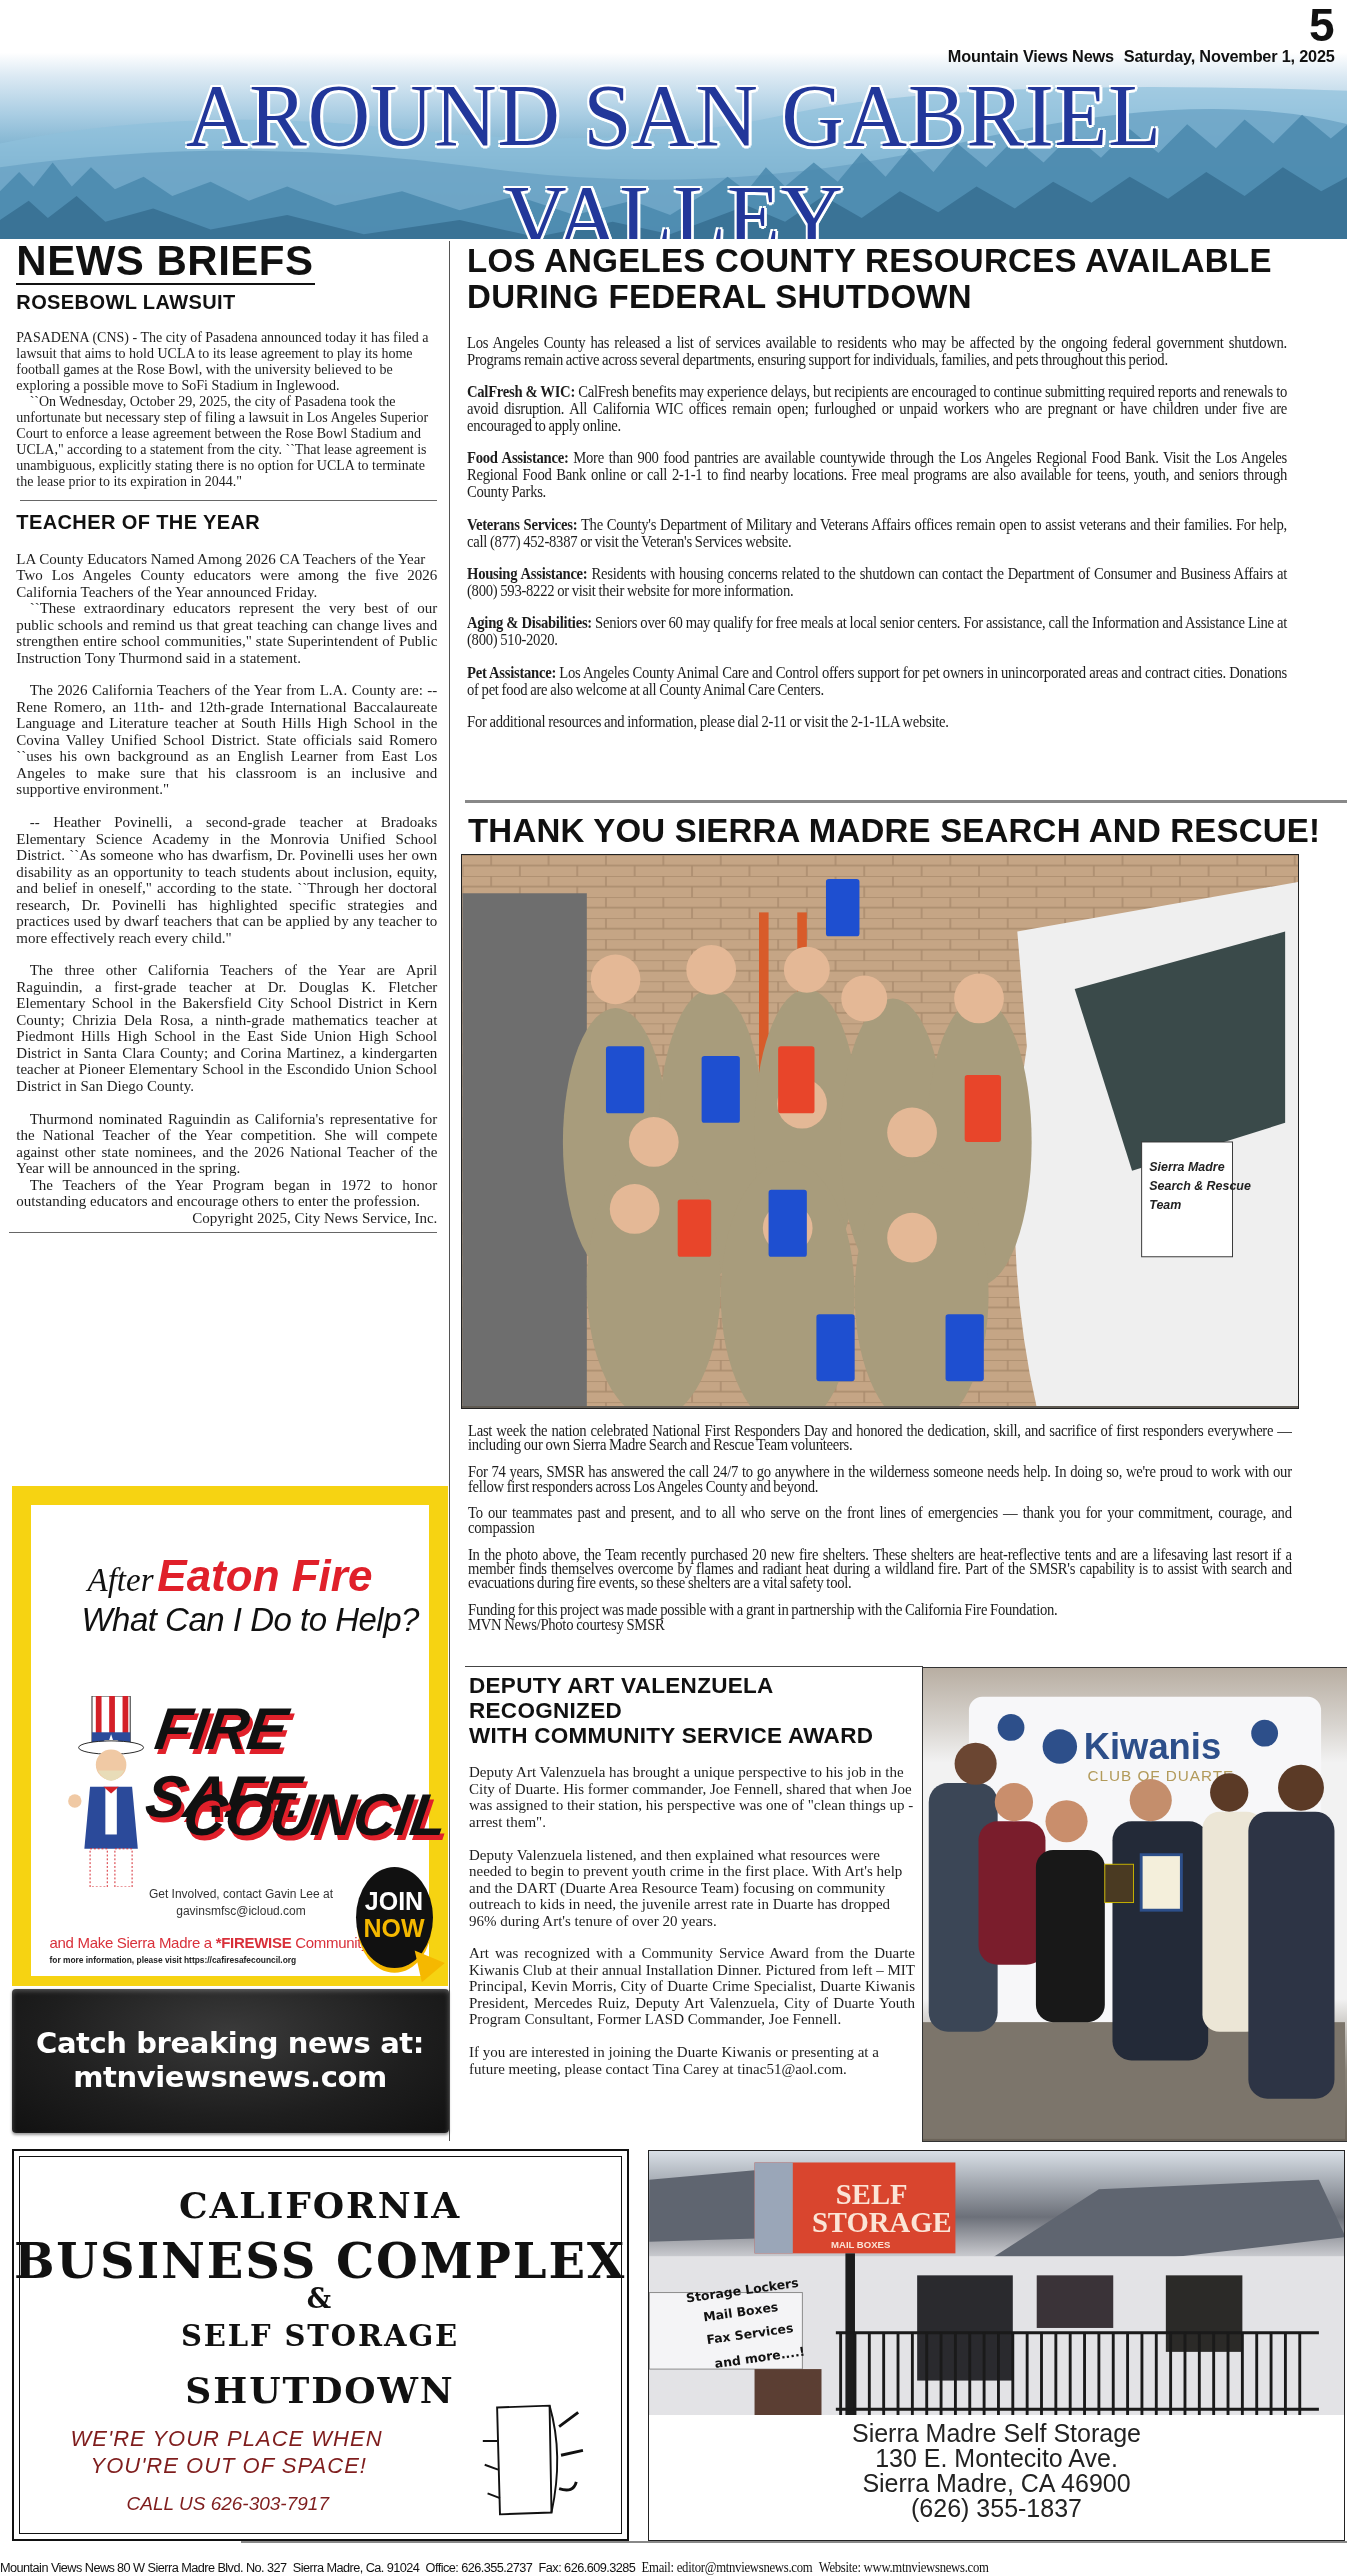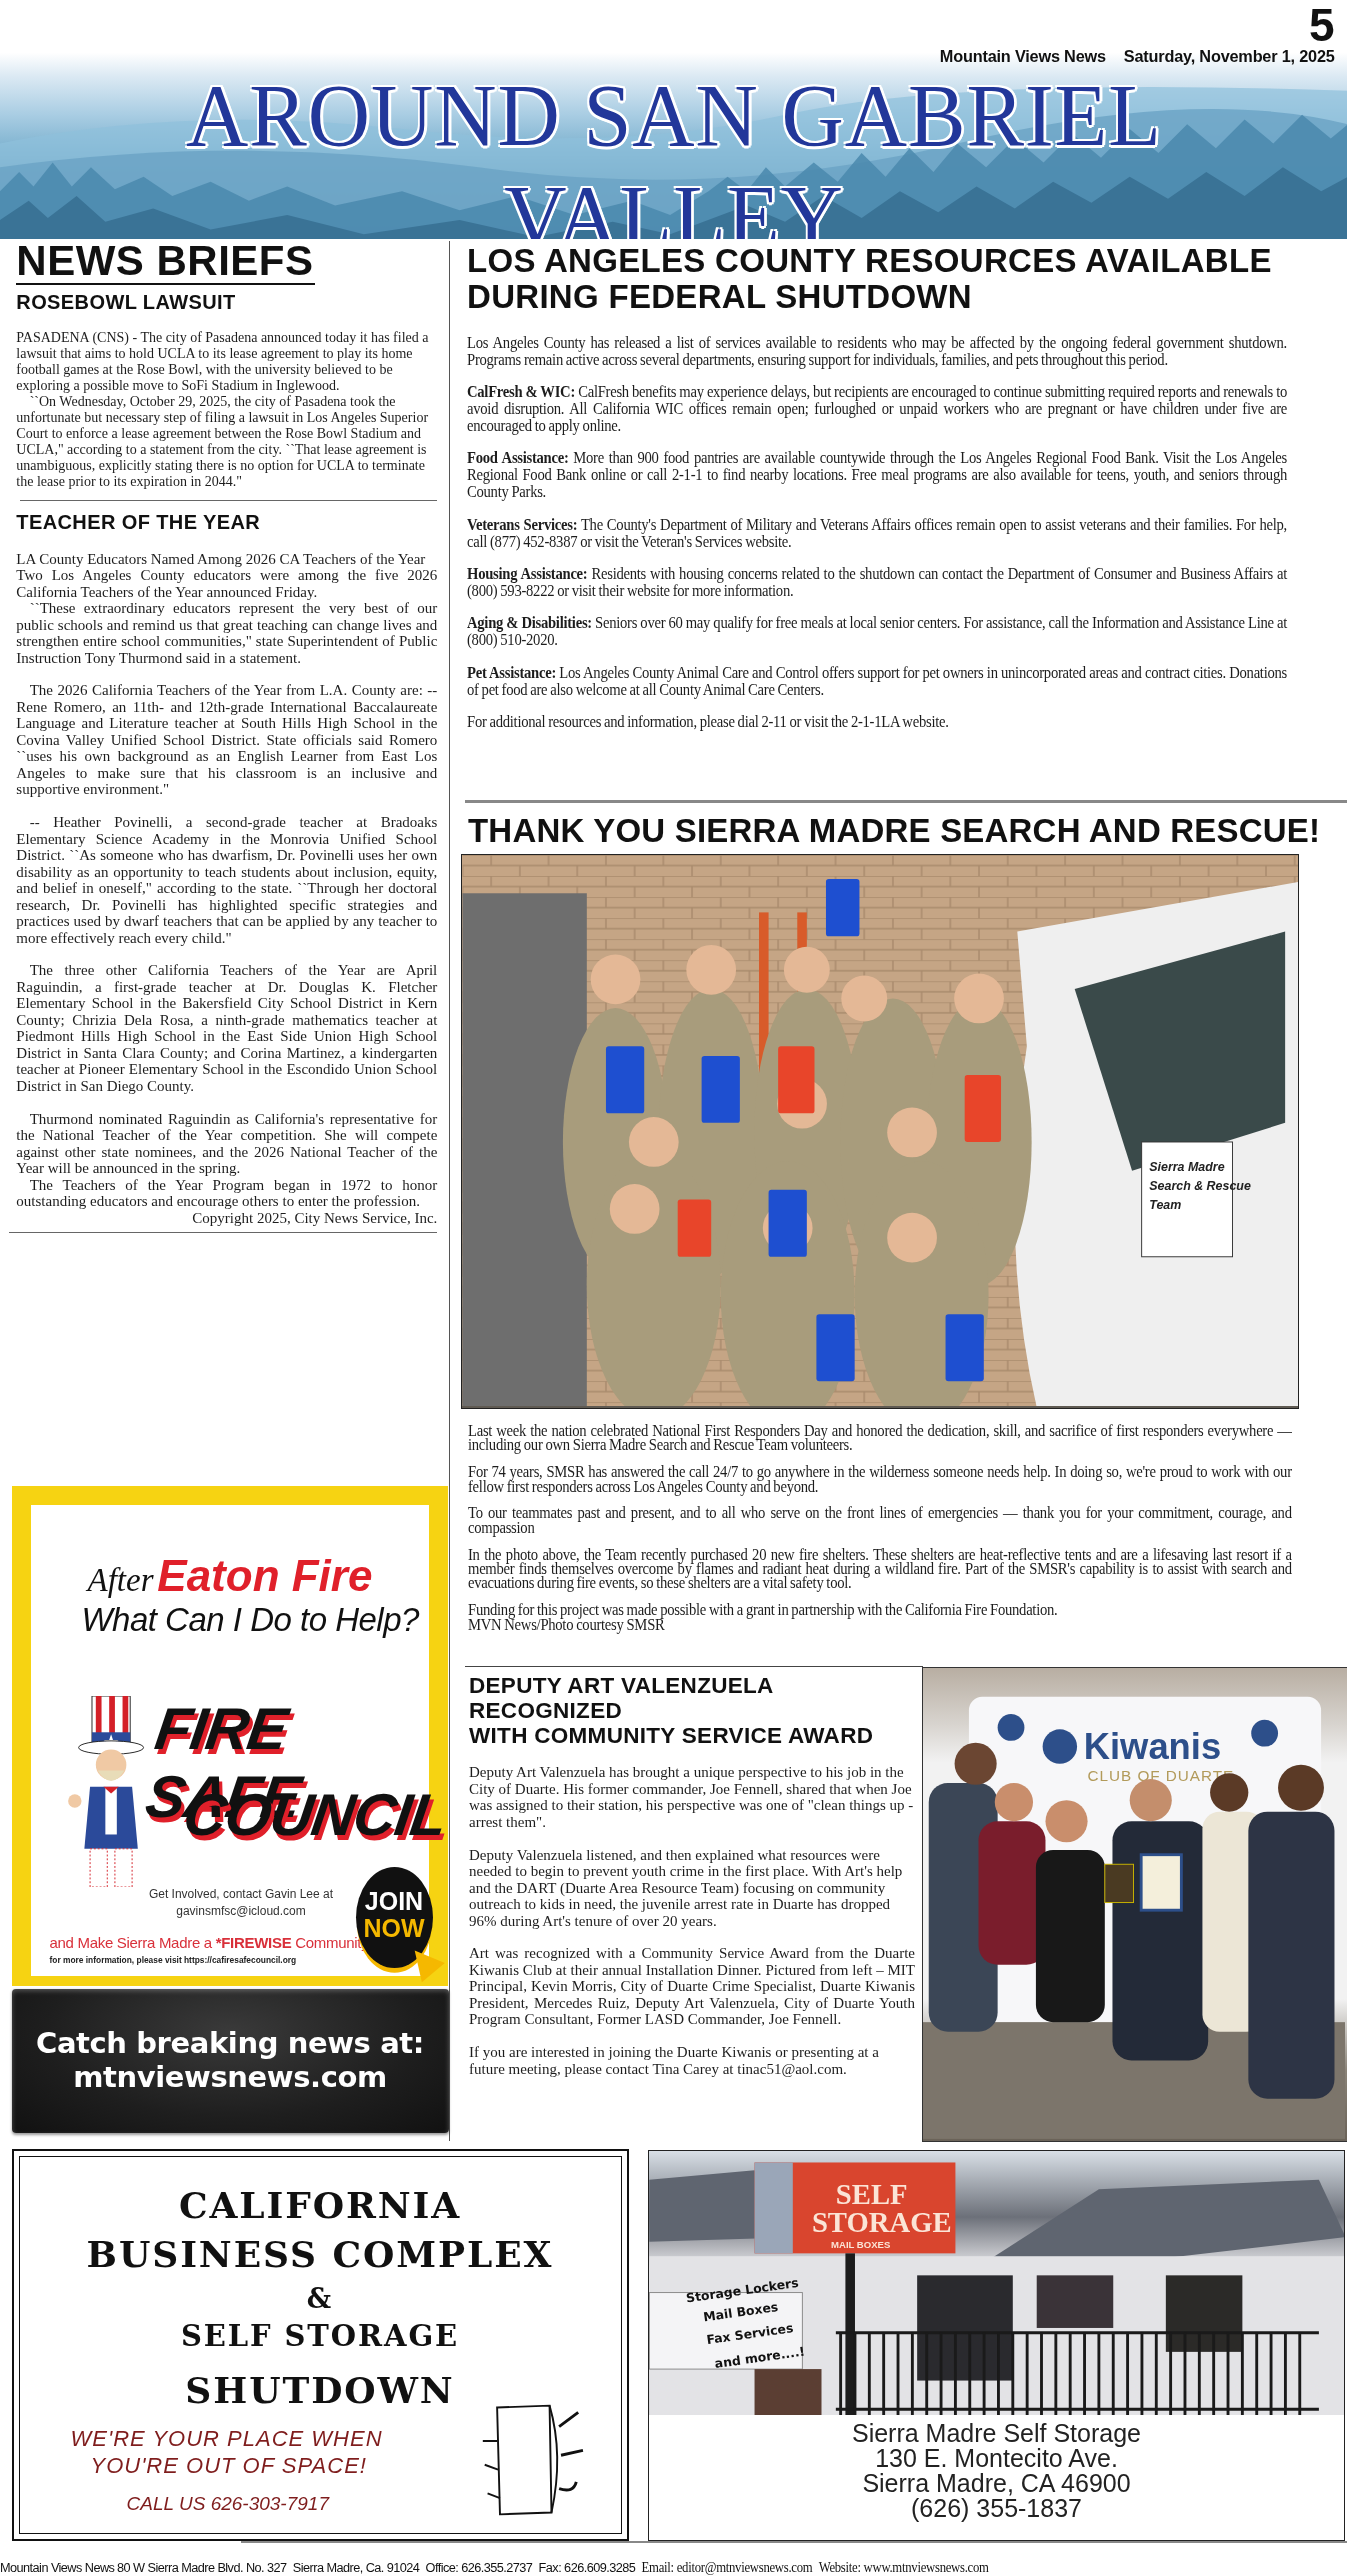--- a/index.html
+++ b/index.html
@@ -5,21 +5,21 @@
   * { box-sizing: border-box; margin: 0; padding: 0; }
   html, body { width: 1348px; height: 2576px; background: #fff; overflow: hidden; }
   body { position: relative; font-family: "Liberation Serif", serif; color: #1a1a1a; }
 
   
   #masthead { position: absolute; left: 0; top: 0; width: 1348px; height: 239px; overflow: hidden;
     background: linear-gradient(180deg, #ffffff 0%, #ffffff 22%, #dbe9f3 32%, #a9cde3 48%, #7fb3d0 62%, #5a93b4 78%, #3f7898 100%); }
   #masthead .ridge { position: absolute; left: 0; width: 100%; }
   #page-number { position: absolute; right: 13.4px; top: -1.9px; font-family: "Liberation Sans", sans-serif; font-weight: bold; font-size: 46px; color: #111; }
   #issue-line { position: absolute; right: 13.4px; top: 47px; font-family: "Liberation Sans", sans-serif; font-weight: bold; font-size: 16.3px; color: #111; letter-spacing: -0.2px; }
-  #issue-line span + span { margin-left: 18px; }
+  #issue-line span + span { margin-left: 10px; }
   #section-title { position: absolute; left: 0; right: 0; top: 65px; text-align: center; font-family: "Liberation Serif", serif;
     font-size: 88px; color: #22379a; letter-spacing: 1px; transform: scaleX(0.98);
     text-shadow: 1.9px 1.9px 0 #fff, -1.9px -1.9px 0 #fff, 1.9px -1.9px 0 #fff, -1.9px 1.9px 0 #fff, 0 2.9px 0 #fff, 2.9px 0 0 #fff; }
 
   
   .col-rule { position: absolute; background: #555; }
   h1, h2, h3 { font-family: "Liberation Sans", sans-serif; color: #111; }
   .body-text { font-family: "Liberation Serif", serif; font-size: 15px; line-height: 16.5px; text-align: justify; color: #1d1d1d; }
   .body-text p { margin: 0; }
   .indent { text-indent: 13.4px; }
@@ -87,21 +87,21 @@
   #deputy-title { font-size: 22.5px; font-weight: bold; line-height: 25px; letter-spacing: 0.3px; }
   #deputy-body { margin-top: 16.3px; }
   #deputy-body p { margin-bottom: 16.3px; }
   #kiwanis-photo { position: absolute; left: 922px; top: 1667px; width: 426px; height: 475px; border: 1.9px solid #333; overflow: hidden;
     background: linear-gradient(180deg, #b8aea2 0%, #d8d4cf 12%, #f2f2f2 20%, #f2f2f2 70%, #8a8378 85%, #6a6258 100%); }
 
   
   #cbc-ad { position: absolute; left: 11.5px; top: 2149px; width: 617px; height: 392px; border: 2.9px double #111; outline: 1.9px solid #111; outline-offset: -8.6px; background: #fff; }
   .cbc-line { position: absolute; left: 0; right: 0; text-align: center; font-family: "DejaVu Serif", serif; font-weight: bold; color: #111; letter-spacing: 1.9px; }
   #cbc-1 { top: 33px; font-size: 36px; }
-  #cbc-2 { top: 82px; font-size: 36px; text-align: center; }
+  #cbc-2 { top: 82px; font-size: 48px; text-align: center; }
   #cbc-3 { top: 132px; font-size: 27px; }
   #cbc-4 { top: 168px; font-size: 29px; }
   #cbc-5 { top: 218px; font-size: 36px; }
   .cbc-tag { position: absolute; font-family: Liberation Sans, sans-serif; font-style: italic; color: #7f1d1d; }
   #cbc-tag1 { left: 57px; top: 275px; font-size: 22px; letter-spacing: 1px; }
   #cbc-tag2 { left: 77px; top: 302px; font-size: 22px; letter-spacing: 1px; }
   #cbc-call { left: 113px; top: 342px; font-size: 19px; }
 
   #sms-ad { position: absolute; left: 648px; top: 2150px; width: 697px; height: 391px; border: 1.9px solid #222; background: #fff; overflow: hidden; }
   #sms-photo { position: absolute; left: 0; top: 0; width: 100%; height: 264px; background: linear-gradient(180deg, #d8dfe6 0%, #6c7079 25%, #e9e9ec 45%, #dadadc 80%, #b9b9bc 100%); }

